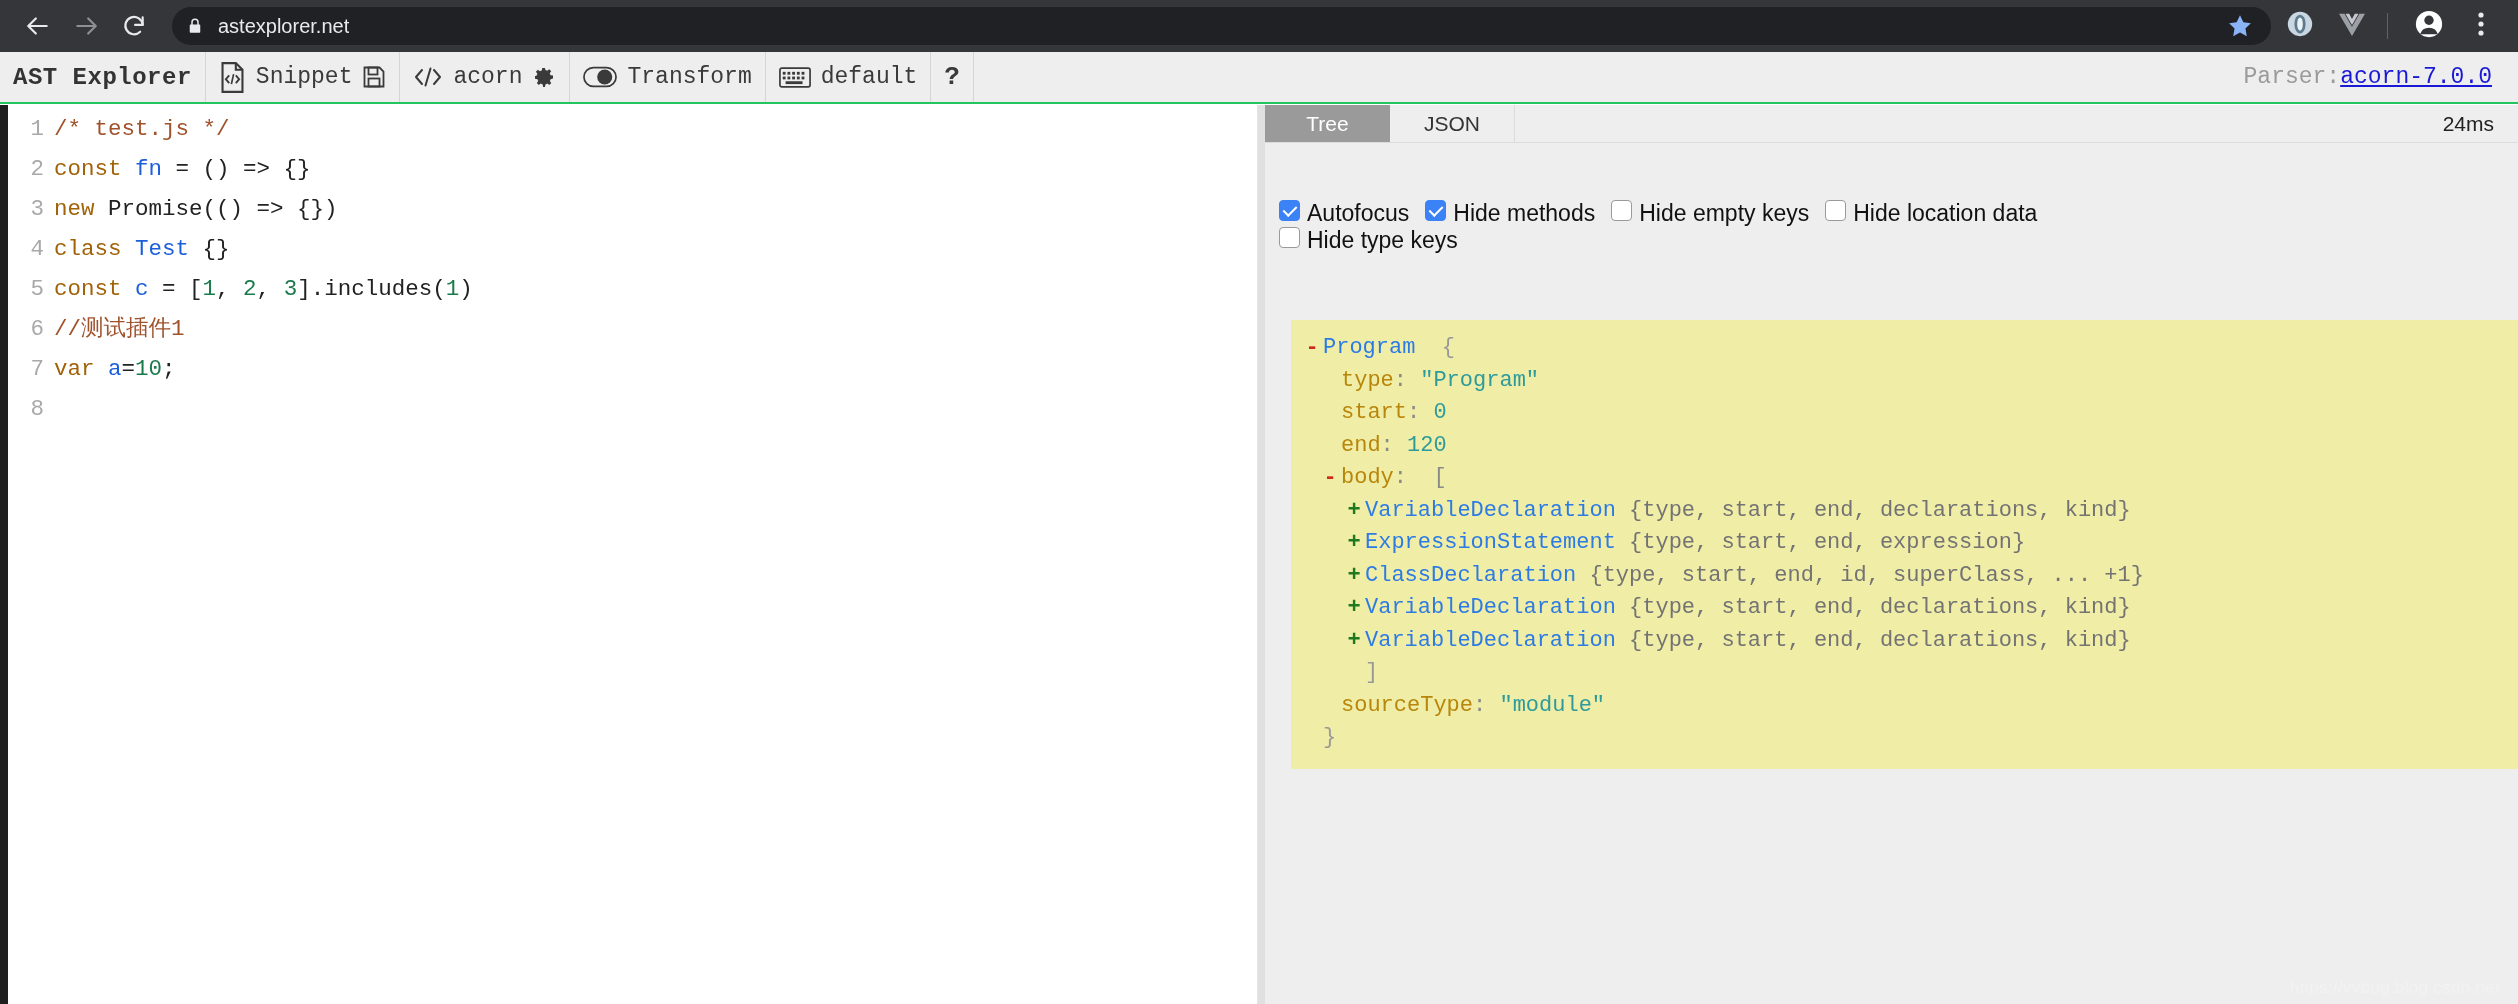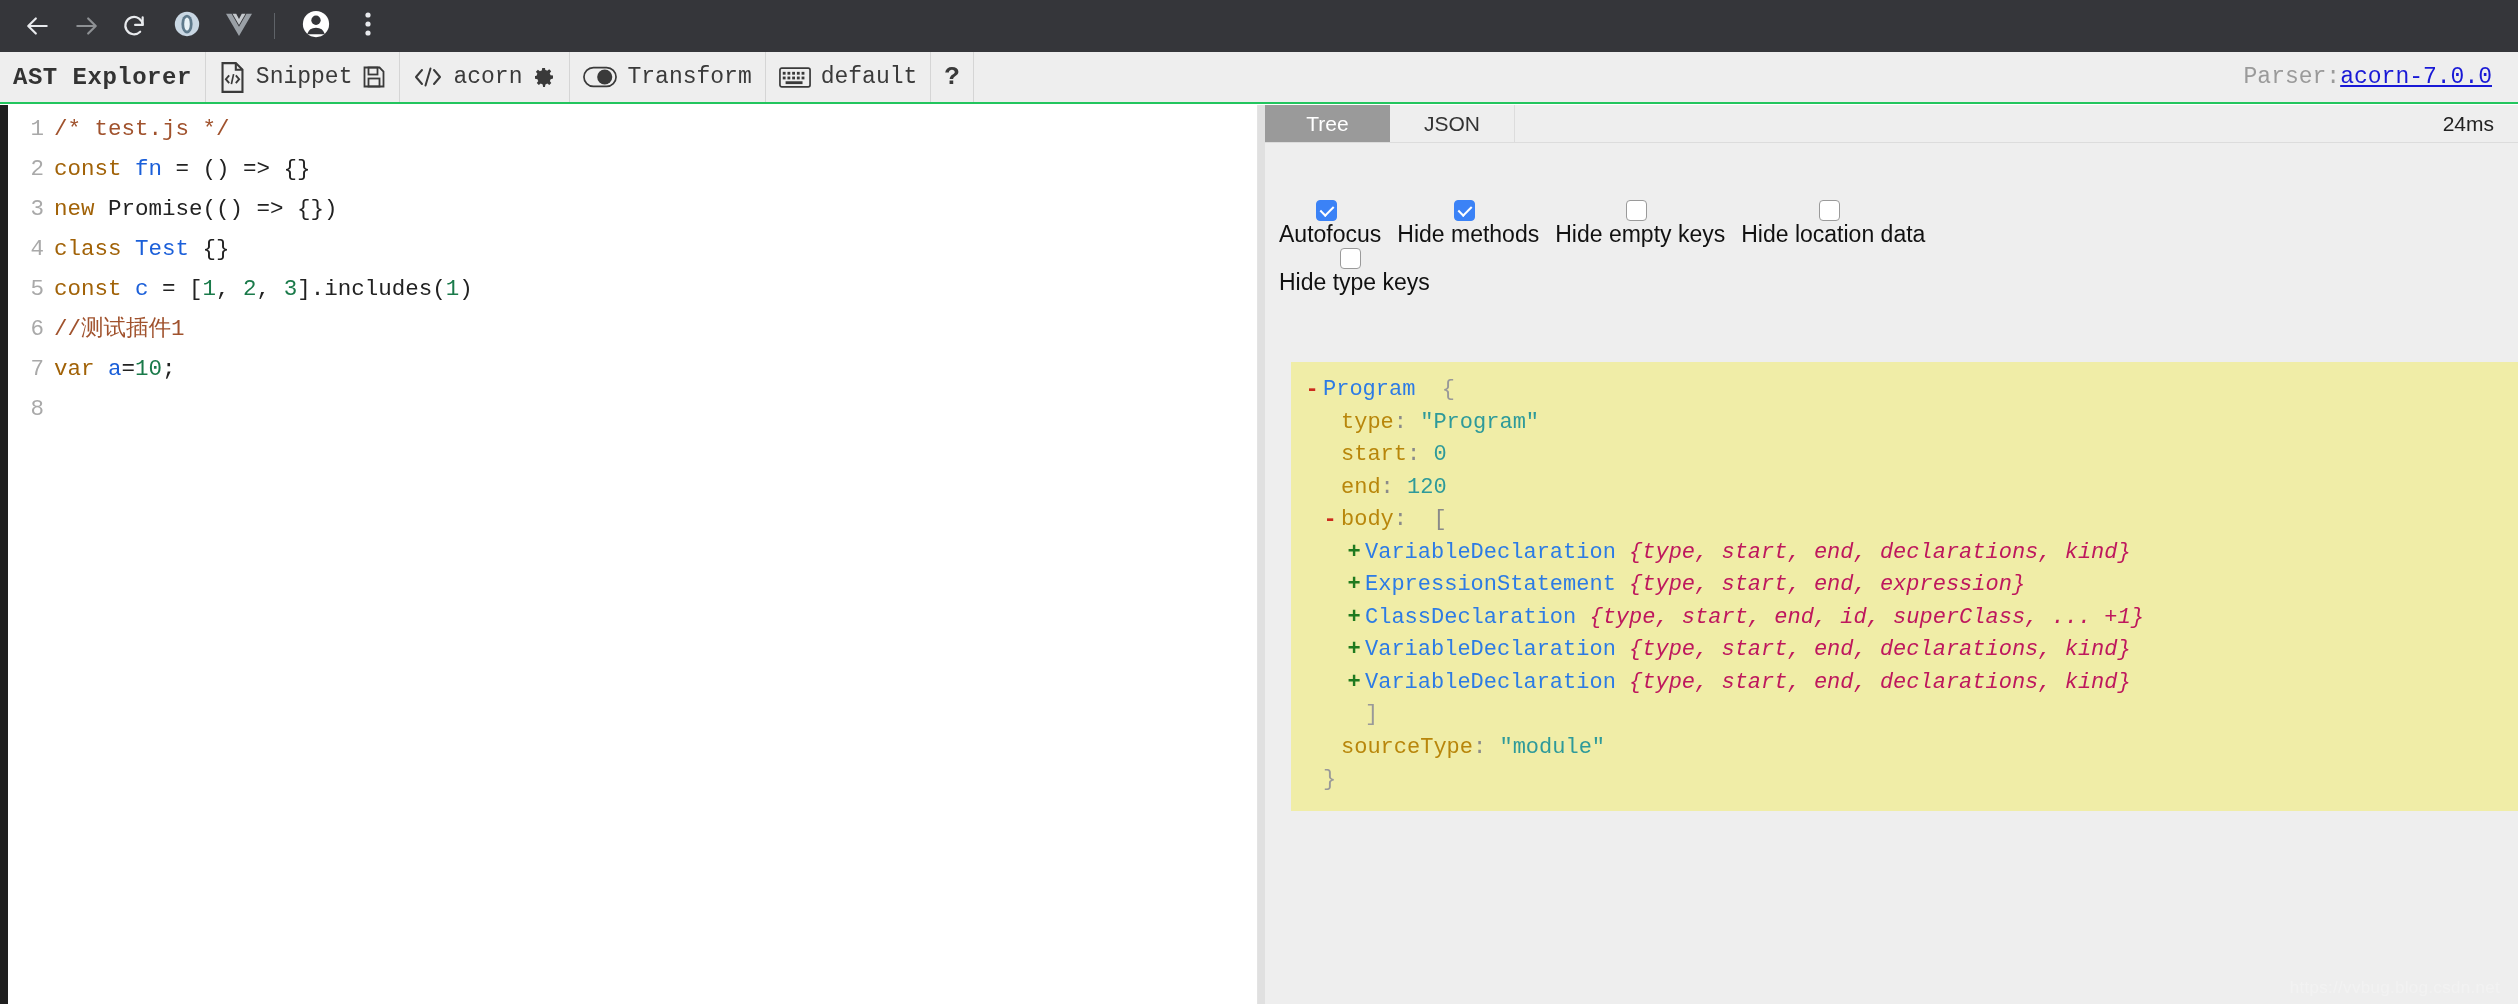--- a/index.html
+++ b/index.html
@@ -196,27 +196,26 @@
     color: #222;
   }
 
   #options-row {
     padding: 9px 14px 6px 14px;
     flex: 0 0 auto;
     background: #eeeeee;
   }
   .opt {
     display: inline-flex;
-    align-items: center;
+    align-items: flex-start;
     margin-right: 16px;
     font-size: 23px;
     color: #111;
     white-space: nowrap;
     vertical-align: top;
-    flex-direction: column;
   }
   .cb {
     width: 21px; height: 21px;
     border-radius: 4px;
     border: 1px solid #9a9a9a;
     background: #ffffff;
     margin-right: 7px;
     flex: 0 0 auto;
     display: flex; align-items: center; justify-content: center;
   }
@@ -257,21 +256,21 @@
   .t-toggle.plus  { color: #1f7a1f; }
   .t-indent0 { padding-left: 10px; }
   .t-indent1 { padding-left: 28px; }
   .t-indent2 { padding-left: 52px; }
   .t-key    { color: #b8860b; }
   .t-colon  { color: #8a8a8a; }
   .t-str    { color: #2e9a9a; }
   .t-num    { color: #2e9a9a; }
   .t-node   { color: #2c7be5; }
   .t-brace  { color: #999; }
-  .t-preview{ color: #be185d; font-style: italic; }
+  .t-preview{ color: #737373; }
 
   #watermark {
     position: absolute;
     right: 18px; bottom: 6px;
     font-size: 17px;
     color: #f2f2f2;
     font-family: "Liberation Sans", sans-serif;
     letter-spacing: 0.3px;
     pointer-events: none;
   }
@@ -298,20 +297,33 @@
   </div>
   <div class="nav-btn">
     <span>
       <svg width="26" height="26" viewBox="0 0 24 24" fill="none" stroke="#e8eaed" stroke-width="2" stroke-linecap="round" stroke-linejoin="round">
         <path d="M20 11a8 8 0 1 0-2.3 6.3"></path>
           <polyline points="20,4 20,11 13,11"></polyline>
       </svg>
     </span>
   </div>
 
+  <div id="omnibox">
+    <span id="lock-icon">
+      <svg width="18" height="18" viewBox="0 0 24 24" fill="#e8eaed">
+        <path d="M12 2a5 5 0 0 0-5 5v3H6a1 1 0 0 0-1 1v9a1 1 0 0 0 1 1h12a1 1 0 0 0 1-1v-9a1 1 0 0 0-1-1h-1V7a5 5 0 0 0-5-5zm0 2a3 3 0 0 1 3 3v3H9V7a3 3 0 0 1 3-3z"></path>
+      </svg>
+    </span>
+    <span id="url-text">astexplorer.net</span>
+    <span id="star-icon">
+      <svg width="26" height="26" viewBox="0 0 24 24" fill="#8ab4f8">
+        <polygon points="12,2 15.1,8.6 22,9.5 17,14.4 18.3,21.4 12,18 5.7,21.4 7,14.4 2,9.5 8.9,8.6"></polygon>
+      </svg>
+    </span>
+  </div>
 
   <div class="chrome-ext">
     <span>
       <svg width="30" height="30" viewBox="0 0 32 32">
         <circle cx="16" cy="16" r="13" fill="#c9d7e3"></circle>
         <ellipse cx="16" cy="16" rx="6" ry="10" fill="#5f7a8c"></ellipse>
         <ellipse cx="16" cy="16" rx="3" ry="7" fill="#e9f2f7"></ellipse>
       </svg>
     </span>
   </div>

